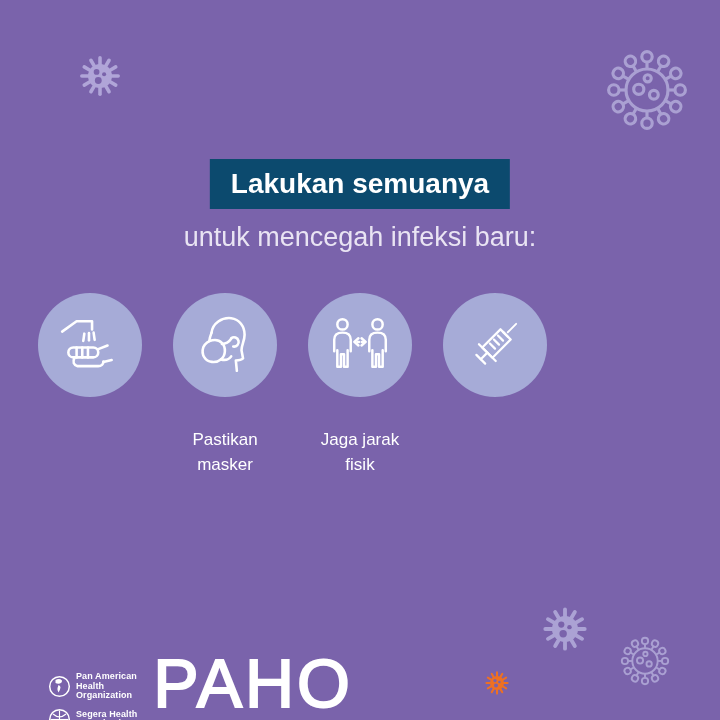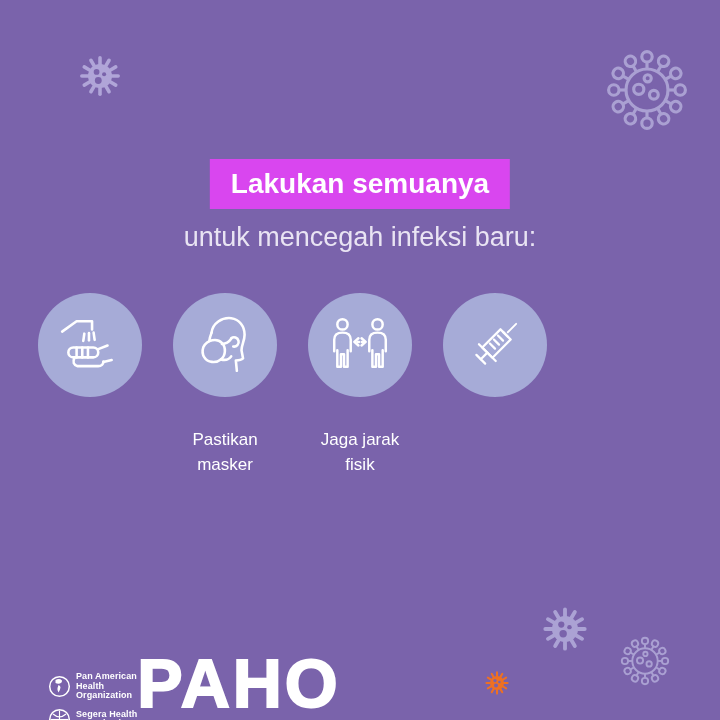--- a/index.html
+++ b/index.html
@@ -6,21 +6,21 @@
   .poster{
     position:relative;width:720px;height:720px;overflow:hidden;
     background:#7a63ab;
     font-family:"Liberation Sans", sans-serif;
   }
   svg{display:block;}
   .deco{position:absolute;}
   
   .banner{
     position:absolute;top:159px;left:50%;transform:translateX(-50%);
-    background:#d946ef;color:#ffffff;
+    background:#0c4a6e;color:#ffffff;
     font-size:28px;font-weight:bold;line-height:32px;
     padding:9px 21px;white-space:nowrap;
   }
   .subtitle{
     position:absolute;top:221px;left:0;width:720px;text-align:center;
     color:#e9e4f3;font-size:27px;line-height:32px;font-weight:400;
   }
   
   .items-row{
     position:absolute;top:293px;left:38px;display:flex;gap:31px;
@@ -36,21 +36,21 @@
   }
   
   .logo{position:absolute;left:48px;top:636px;display:flex;align-items:center;}
   .orgs{display:flex;flex-direction:column;gap:7px;margin-top:36px;}
   .org-row{display:flex;align-items:center;gap:5px;}
   .org-text{
     color:#ffffff;font-size:9px;font-weight:bold;line-height:9.5px;
     white-space:pre-line;letter-spacing:.1px;
   }
   .wordmark{
-    margin-left:0;color:#ffffff;font-weight:bold;font-size:68px;
+    margin-left:16px;color:#ffffff;font-weight:normal;font-size:68px;
     line-height:60px;letter-spacing:3px;-webkit-text-stroke:2px #ffffff;
   }
   .hidden-defs{position:absolute;width:0;height:0;overflow:hidden;}
 </style>
 </head>
 <body>
 
 <div class="poster">
 
   <svg class="hidden-defs" aria-hidden="true">

